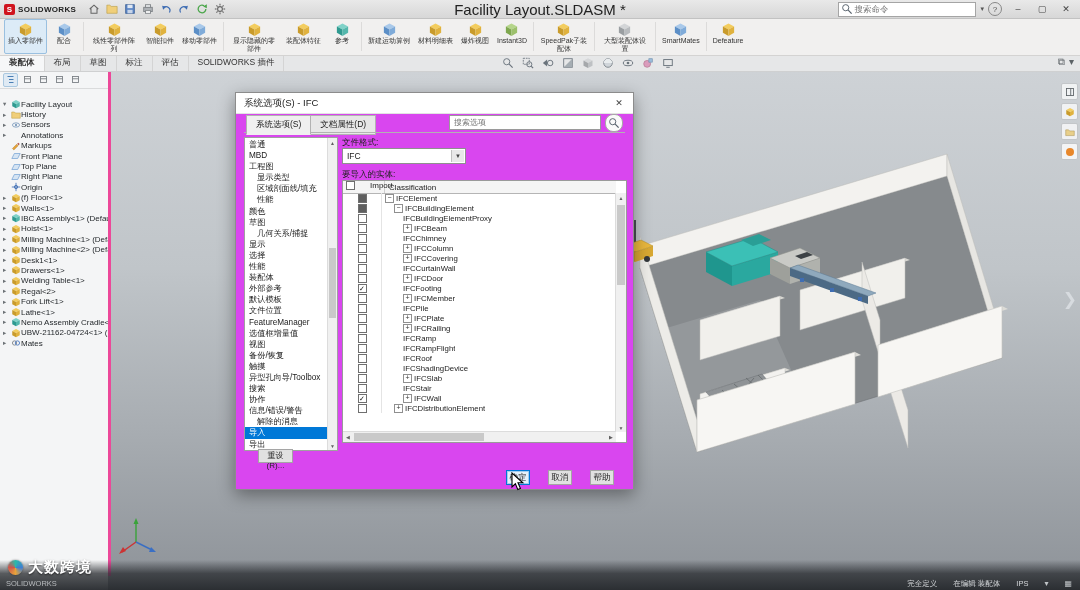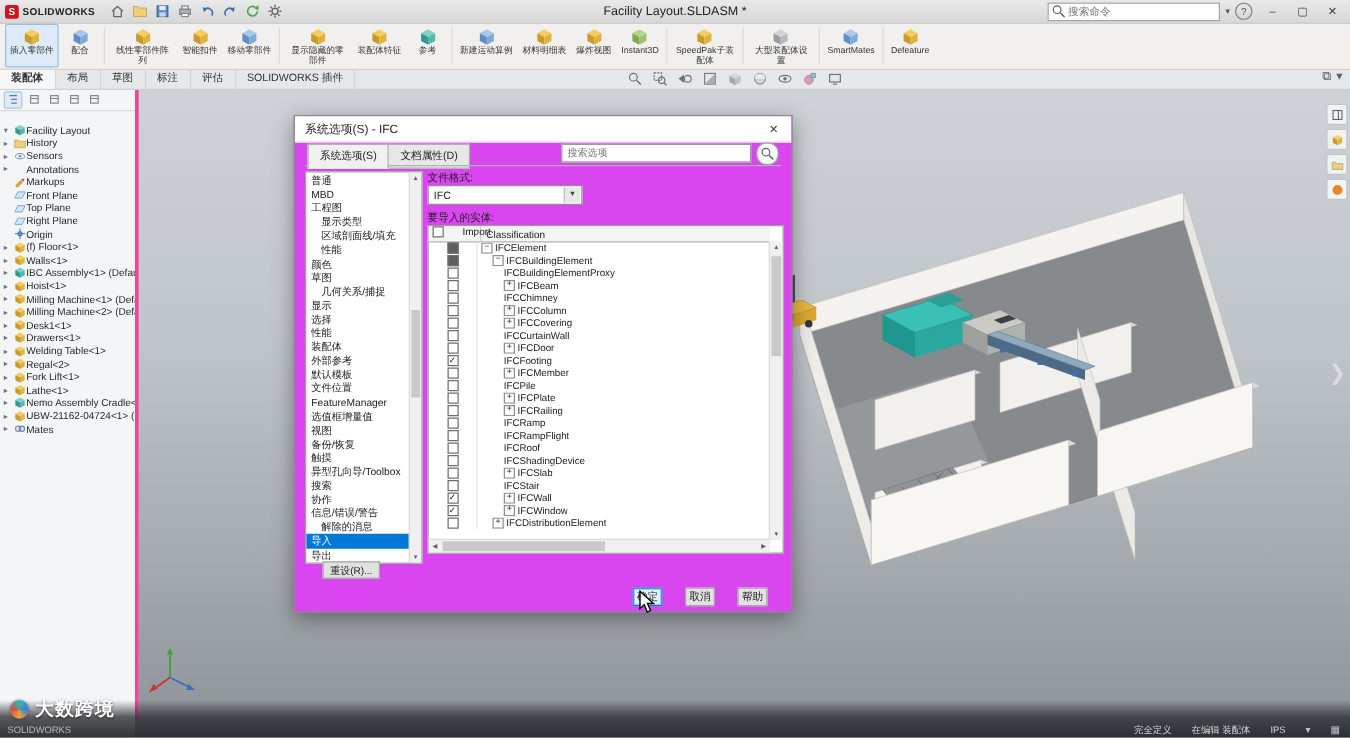--- a/index.html
+++ b/index.html
@@ -9,21 +9,21 @@
   
   .titlebar{position:absolute;left:0;top:0;right:0;height:18px;
     background:linear-gradient(#e9e9e9,#d7d7d7);border-bottom:1px solid #c2c2c2;
     display:flex;align-items:center;font-size:9px;color:#333;z-index:20;}
   .sw-logo{display:flex;align-items:center;margin:0 6px 0 4px;gap:3px;}
   .sw-mark{width:11px;height:11px;background:#d0131d;border-radius:2px;
     display:inline-flex;align-items:center;justify-content:center;color:#fff;font-size:8px;font-weight:bold;}
   .sw-name{font-weight:bold;font-size:8px;letter-spacing:.3px;color:#222;}
   .qbar{display:flex;align-items:center;gap:2px;margin-left:4px;}
   .qbtn{width:16px;height:15px;display:flex;align-items:center;justify-content:center;border-radius:2px;}
-  .win-title{position:absolute;left:0;right:0;text-align:center;font-size:10px;color:#222;pointer-events:none;}
+  .win-title{position:absolute;left:0;right:0;text-align:center;font-size:15px;color:#222;pointer-events:none;}
   .tb-right{margin-left:auto;display:flex;align-items:center;gap:4px;padding-right:2px;}
   .cmd-search{width:118px;height:13px;border:1px solid #a5a5a5;background:#fff;
     font-size:8.5px;padding:0 3px 0 15px;color:#555;font-family:inherit;}
   .cmd-search-wrap{position:relative;display:flex;align-items:flex-end;}
   .cmd-search-wrap .mag{position:absolute;left:3px;top:1px;}
   .tb-caret{font-size:7px;color:#555;}
   .help-icn{width:12px;height:12px;border:1px solid #888;border-radius:50%;
     display:flex;align-items:center;justify-content:center;font-size:8px;color:#555;}
   .win-controls{display:flex;}
   .win-controls span{width:24px;height:17px;display:flex;align-items:center;justify-content:center;
@@ -124,21 +124,21 @@
     align-items:center;justify-content:center;font-size:7px;line-height:7px;color:#111;flex:none;}
   .cb.mixed{background:#5f5f5f;}
   .ent-namecell{display:flex;align-items:center;white-space:nowrap;overflow:hidden;}
   .exp{width:7px;height:7px;border:1px solid #8f8f8f;background:#fff;font-size:7px;line-height:6px;
     display:inline-flex;align-items:center;justify-content:center;color:#333;margin-right:2px;flex:none;}
   .ent-vscroll{position:absolute;right:0;top:12px;bottom:10px;width:10px;background:#f0f0f0;border-left:1px solid #dcdcdc;}
   .ent-hscroll{position:absolute;left:0;bottom:0;right:10px;height:10px;background:#f0f0f0;border-top:1px solid #dcdcdc;}
   .ent-hscroll .harr{position:absolute;top:0;bottom:0;width:10px;display:flex;align-items:center;justify-content:center;font-size:5px;color:#606060;}
   .ent-hscroll .harr.rt{right:0;}
   .ent-hscroll .hthumb{position:absolute;left:11px;top:1px;bottom:1px;width:130px;background:#c9c9c9;}
-  .reset-btn{position:absolute;left:22px;top:356px;width:46px;height:14px;background:#e1e1e1;
+  .reset-btn{position:absolute;left:22px;top:356px;width:35px;height:14px;background:#e1e1e1;
     border:1px solid #a5a5a5;font-size:8px;font-family:inherit;color:#222;padding:0;}
   .dlg-btn{position:absolute;top:377px;width:24px;height:15px;background:#e1e1e1;border:1px solid #a5a5a5;
     font-size:8.5px;font-family:inherit;color:#222;padding:0;}
   .dlg-btn.ok{left:270px;background:#e5f1fb;border:1px solid #0078d7;box-shadow:0 0 0 1px #a3cdf0 inset;}
   .dlg-btn.cancel{left:312px;}
   .dlg-btn.help{left:354px;}
   .cursor{position:absolute;left:511px;top:472px;z-index:60;pointer-events:none;}
   .icn{display:inline-flex;align-items:center;justify-content:center;}
 </style>
 </head>
@@ -1100,29 +1100,20 @@
             <span class="ent-cbcell">
               <span class="cb">✓</span>
             </span>
             <span class="ent-namecell" style="padding-left: 21px;">
               <span class="exp">+</span>
               <span>IFCWall</span>
             </span>
           </div>
           <div class="ent-row">
             <span class="ent-cbcell">
-              <span class="cb">✓</span>
-            </span>
-            <span class="ent-namecell" style="padding-left: 21px;">
-              <span class="exp">+</span>
-              <span>IFCWindow</span>
-            </span>
-          </div>
-          <div class="ent-row">
-            <span class="ent-cbcell">
               <span class="cb"></span>
             </span>
             <span class="ent-namecell" style="padding-left: 12px;">
               <span class="exp">+</span>
               <span>IFCDistributionElement</span>
             </span>
           </div>
         </div>
       <div class="ent-vscroll">
         <div class="sarr" style="position:absolute;top:0;left:0;right:0;height:9px;display:flex;align-items:center;justify-content:center;font-size:5px;color:#606060;">▲</div>

